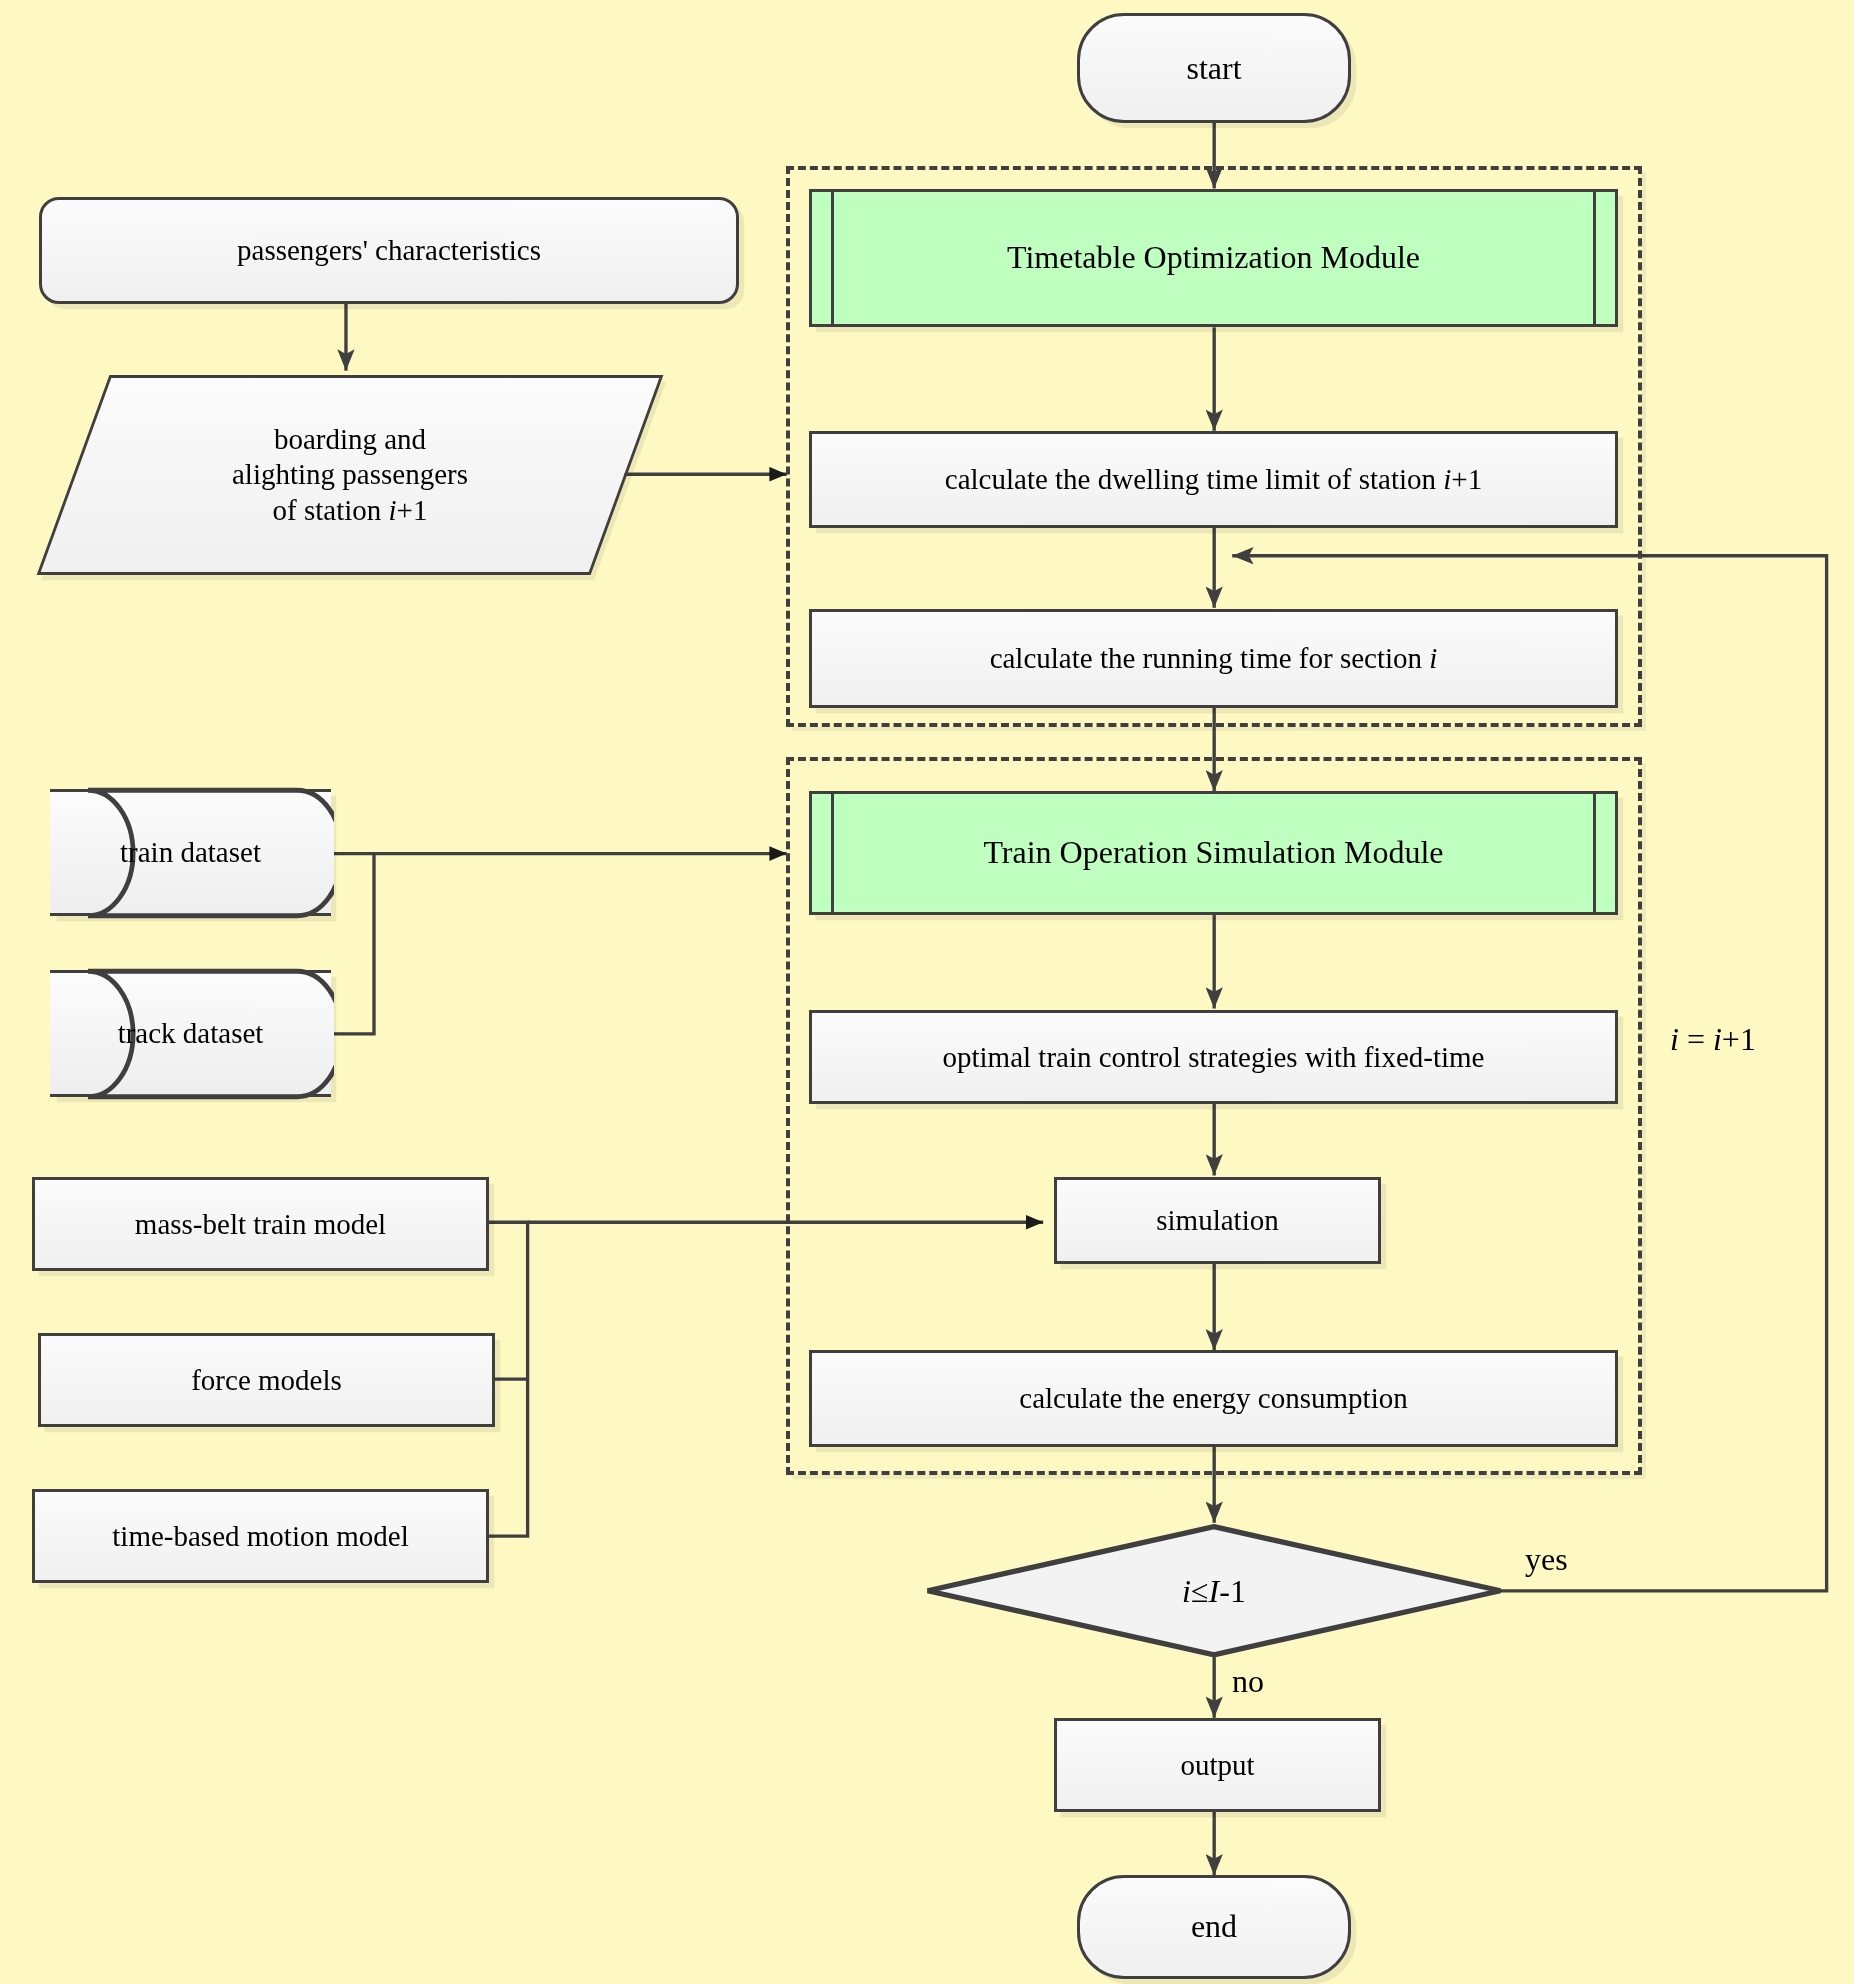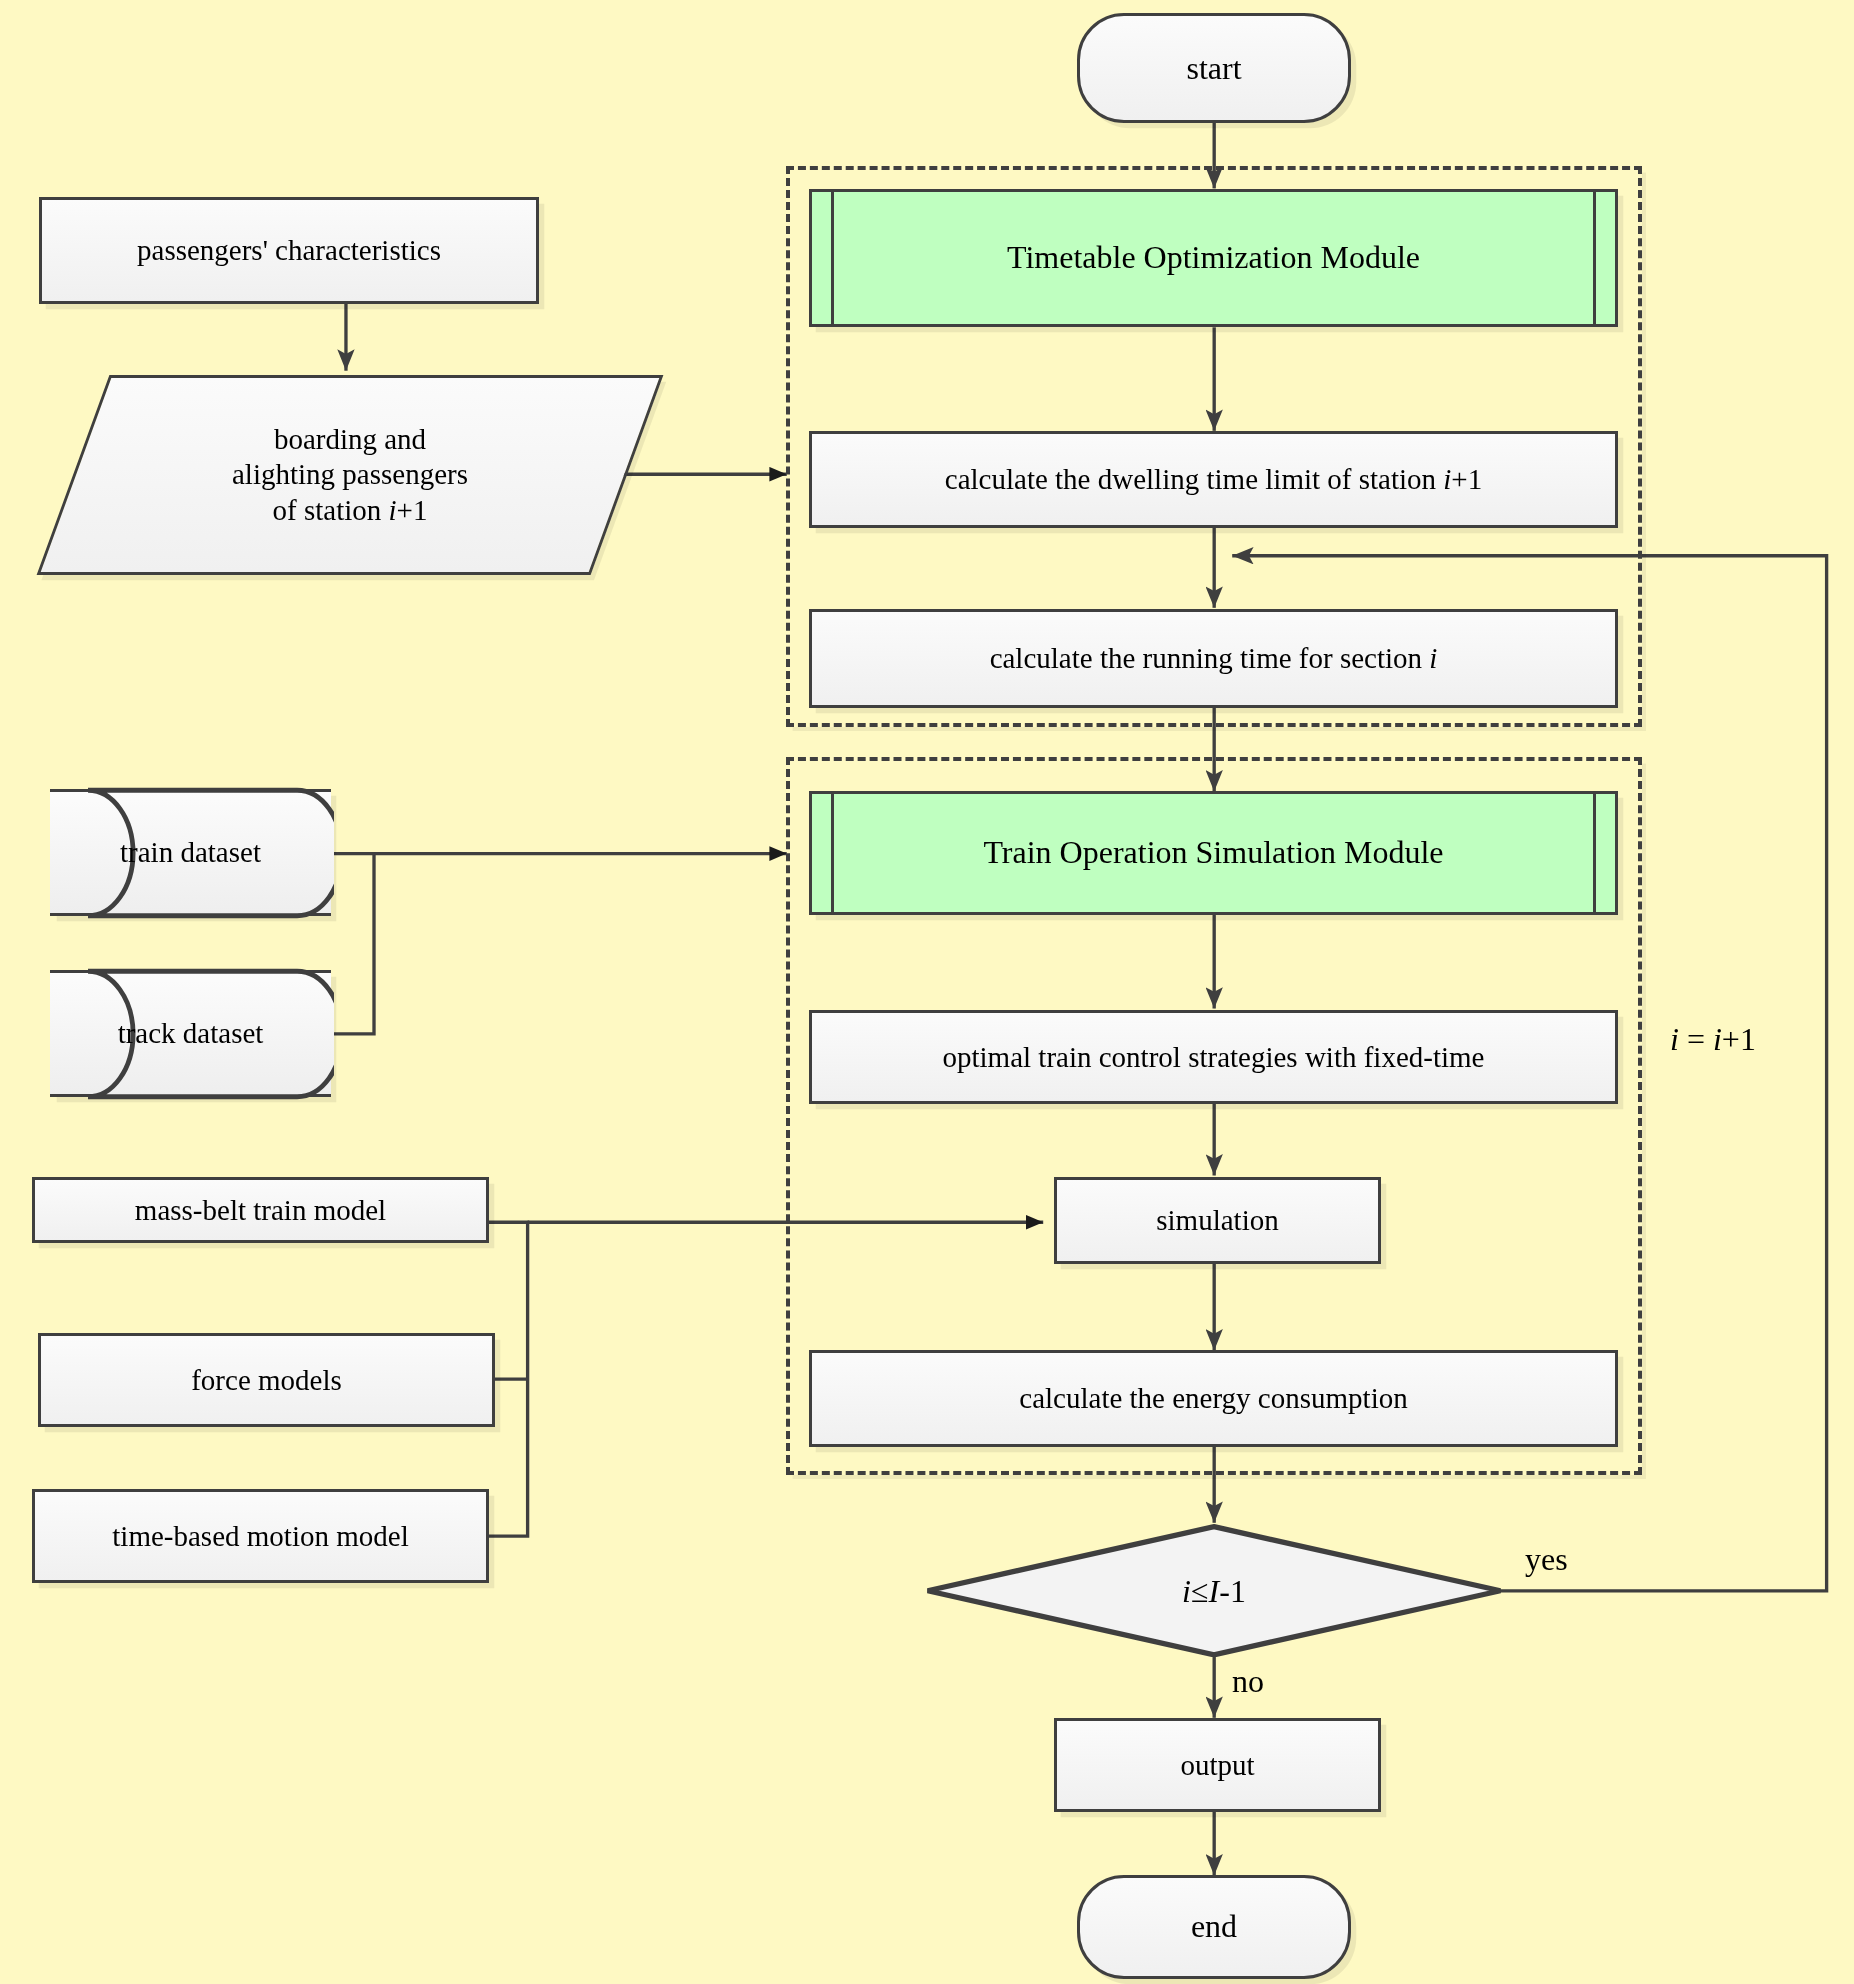--- a/index.html
+++ b/index.html
@@ -203,21 +203,21 @@
     </g>
   </svg>
 
   <div class="group-frame" style="left:786px; top:166px; width:856px; height:561px;"></div>
   <div class="group-frame" style="left:786px; top:757px; width:856px; height:718px;"></div>
 
   <div class="node terminal" style="left:1077px; top:13.4px; width:274px; height:110px;">
     <span class="lbl">start</span>
   </div>
 
-  <div class="node" style="left:39px; top:197px; width:500px; height:107px;">
+  <div class="node" style="left:39px; top:197px; width:700px; height:107px;border-radius:20px;">
     <span class="lbl">passengers'  characteristics</span>
   </div>
 
   <div class="parallelogram" style="left:73px; top:375px; width:554px; height:200px;">
     <div class="pshape"></div>
     <div class="ptext">
       <div>
         <span>boarding and</span><br>
         <span>alighting passengers</span><br>
         <span>of station </span><span class="it">i</span><span>+1</span>
@@ -294,21 +294,21 @@
       <defs>
           <linearGradient id="g2" x1="0" y1="0" x2="0" y2="1">
         <stop offset="0%" stop-color="#fcfcfc"></stop>
             <stop offset="100%" stop-color="#eeeeee"></stop>
       </linearGradient>
         </defs>
     </svg>
     <div class="cyl-text">track dataset</div>
   </div>
 
-  <div class="node" style="left:32px; top:1177px; width:457px; height:66px;">
+  <div class="node" style="left:32px; top:1177px; width:457px; height:94px;">
     <span class="lbl">mass-belt train model</span>
   </div>
 
   <div class="node" style="left:38px; top:1333px; width:457px; height:94px;">
     <span class="lbl">force models</span>
   </div>
 
   <div class="node" style="left:32px; top:1489px; width:457px; height:94px;">
     <span class="lbl">time-based motion model</span>
   </div>

